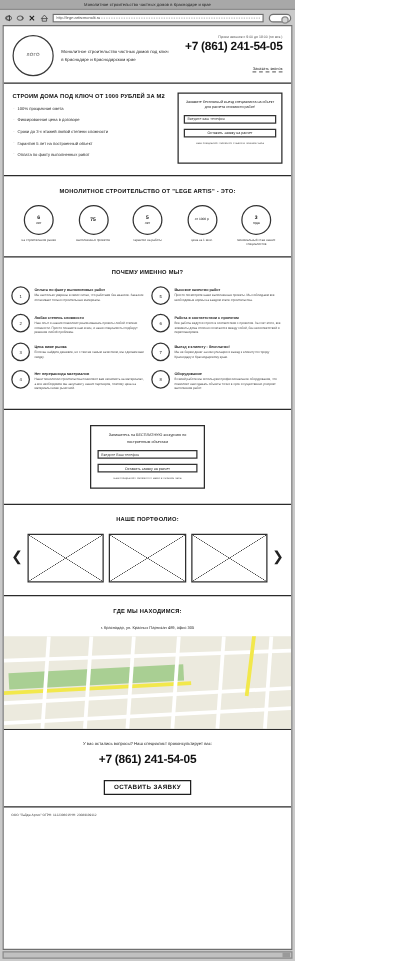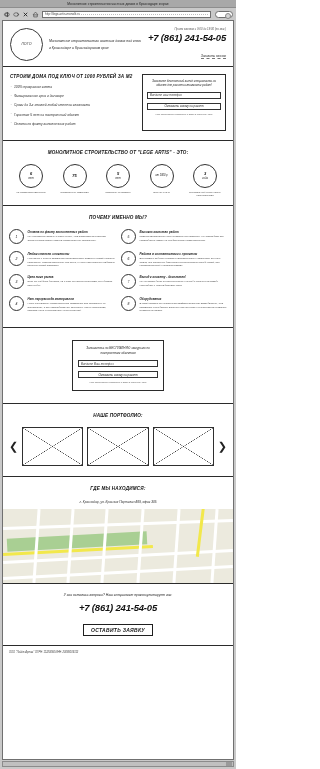--- a/index.html
+++ b/index.html
@@ -29,21 +29,21 @@
   .pill {
     width:18px; height:7px; background:#ffffff; border:1px solid #6f6f6f; border-radius:4px;
     margin-left:2px; position:relative; flex:0 0 auto;
   }
   .pill::after{ content:""; position:absolute; right:1px; top:1px; width:4.5px; height:4.5px;
     border-radius:50%; background:#d5d5d5; border:1px solid #8a8a8a; }
 
   
   .viewport {
     position:absolute; left:2px; top:20px; width:232px; height:740px;
-    background:#ffffff; border:1px solid #707070; overflow:hidden;font-style:italic;
+    background:#ffffff; border:1px solid #707070; overflow:hidden;
   }
   .scrollbar-bottom{
     position:absolute; left:2px; bottom:2px; width:232px; height:6px; background:#c0c0c0;
     border:1px solid #8b8b8b; display:flex; justify-content:flex-end; align-items:center;
   }
   .sb-thumb{ width:6px;height:4px;background:#9a9a9a;margin-right:1px; }
 
   
   .site-header { padding:6px 7px 5px 7px; display:flex; align-items:center; gap:6px;
      border-bottom:1px solid #2b2b2b; }

